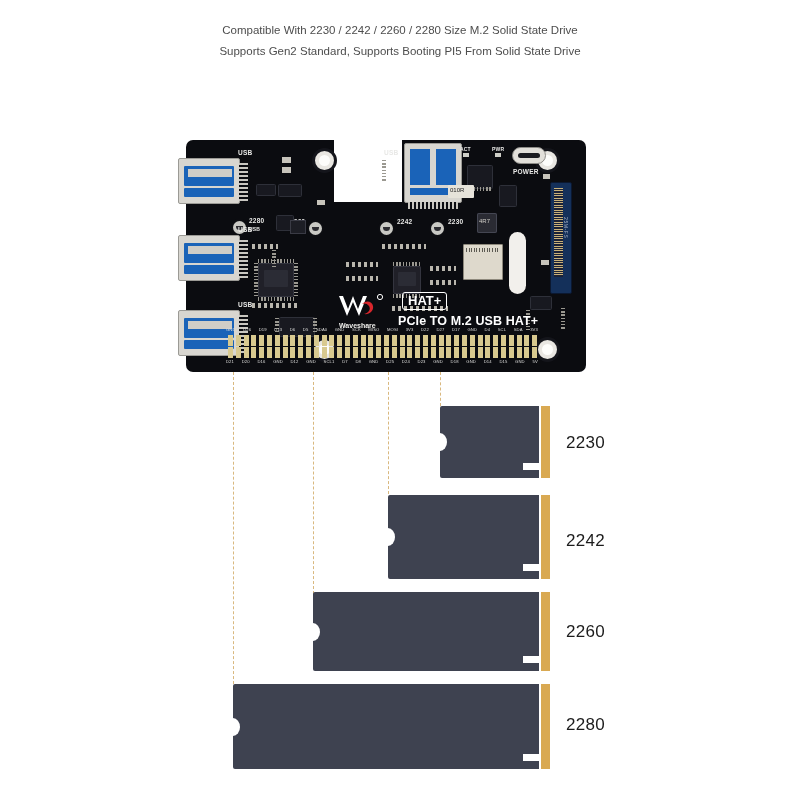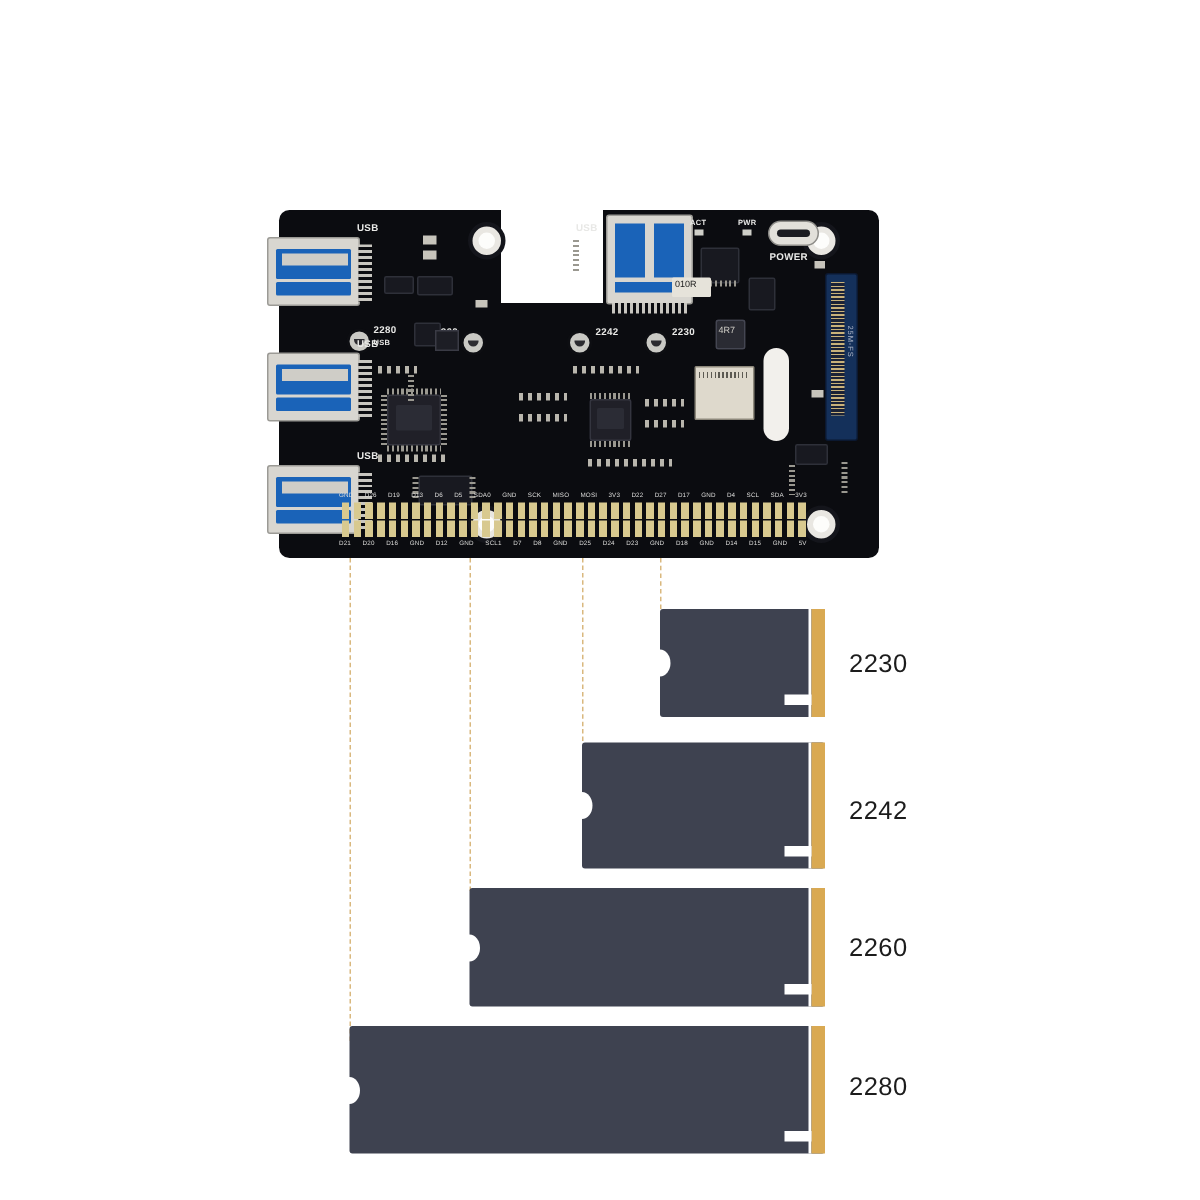--- a/index.html
+++ b/index.html
@@ -209,20 +209,24 @@
   .ssd-label{
     position:absolute;color:#1c1c1c;font-size:17px;letter-spacing:.3px;
   }
 </style>
 </head>
 <body>
 
 <div id="stage">
 
   <div class="head">
+    <div class="sub">
+      <div>Compatible With 2230 / 2242 / 2260 / 2280 Size M.2 Solid State Drive</div>
+      <div>Supports Gen2 Standard, Supports Booting PI5 From Solid State Drive</div>
+    </div>
   </div>
 
   <div class="board-wrap">
     <div class="pcb"></div>
     <div class="pcb-notch"></div>
 
     <div class="hole" style="left:126px;top:8px;"></div>
     <div class="hole" style="left:349px;top:8px;"></div>
     <div class="hole" style="left:126px;top:197px;"></div>
     <div class="hole" style="left:349px;top:197px;"></div>
@@ -325,20 +329,30 @@
     <div class="chip-leads-v" style="left:340px;top:170px;width:4px;height:20px;"></div>
     <div class="chip-leads-v" style="left:375px;top:168px;width:4px;height:22px;"></div>
     <div class="chip-leads-v" style="left:196px;top:20px;width:4px;height:22px;"></div>
     <div class="chip-leads-v" style="left:86px;top:110px;width:4px;height:18px;"></div>
     <div class="smd" style="left:96px;top:17px;width:9px;height:6px;"></div>
     <div class="smd" style="left:96px;top:27px;width:9px;height:6px;"></div>
     <div class="smd" style="left:131px;top:60px;width:8px;height:5px;"></div>
     <div class="smd" style="left:355px;top:120px;width:8px;height:5px;"></div>
     <div class="smd" style="left:357px;top:34px;width:7px;height:5px;"></div>
 
+    <div class="brand">
+      <svg class="wlogo" viewBox="0 0 52 30">
+        <path d="M3 4 L11 24 L17 10 L23 24 L31 4 L27 4 L22 17 L17 4 L12 17 L7 4 Z" fill="#ffffff"></path>
+        <path d="M26 12 C30 8 36 9 37 14 C38 19 33 23 28 22 C33 21 35 17 33 14 C31 11 28 11 26 12 Z" fill="#d9262c"></path>
+        <circle cx="44" cy="5" r="2.6" fill="none" stroke="#ffffff" stroke-width="1"></circle>
+      </svg>
+      <div class="wtext">Waveshare</div>
+      <div class="hatplus">HAT+</div>
+      <div class="prodname">PCIe TO M.2 USB HAT+</div>
+    </div>
 
     <div class="gpio">
       <div class="gpio-lab" style="top:-6px;">
         <span>GND</span>
         <span>D26</span>
         <span>D19</span>
         <span>D13</span>
         <span>D6</span>
         <span>D5</span>
         <span>SDA0</span>

